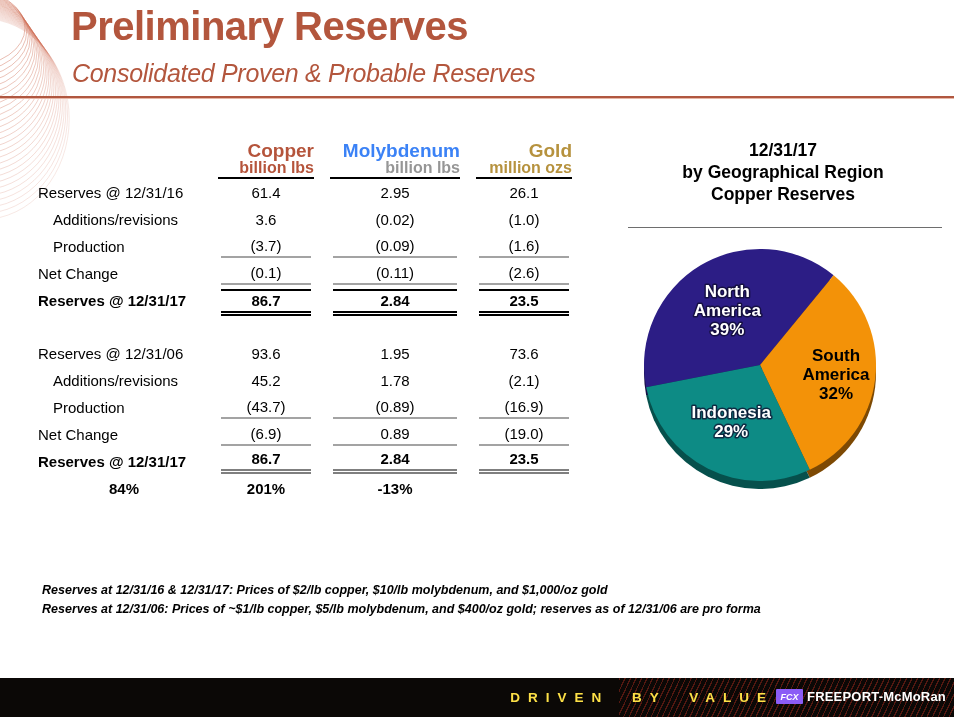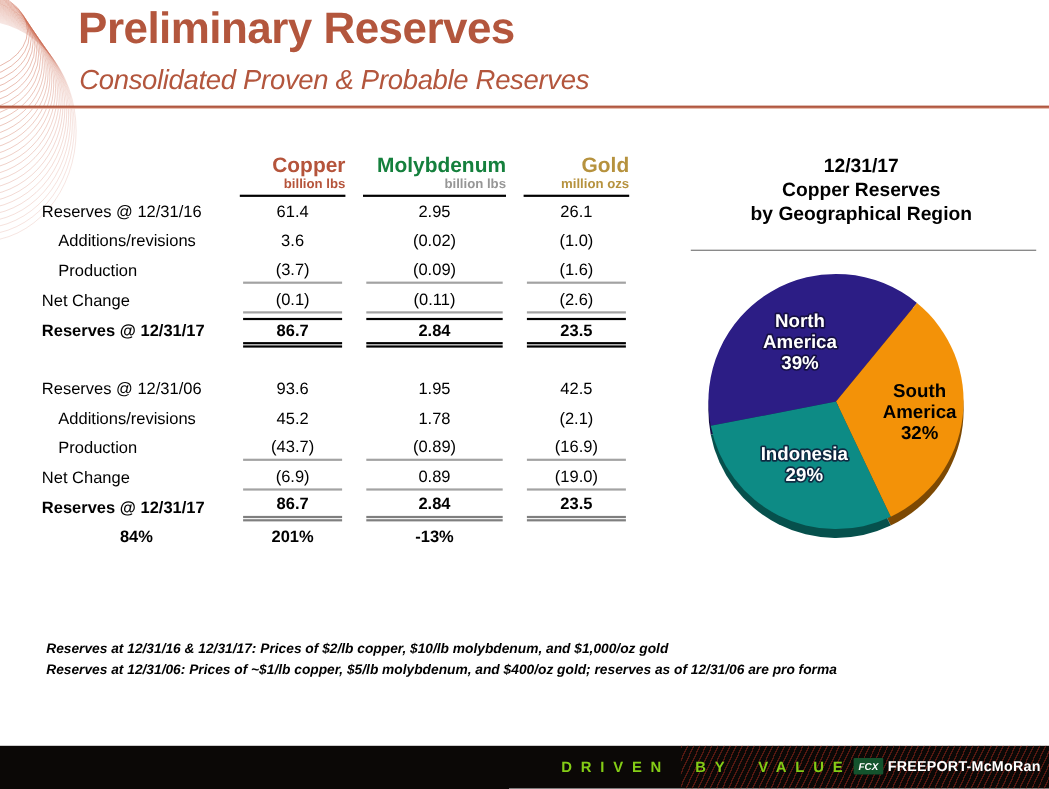--- a/index.html
+++ b/index.html
@@ -10,21 +10,21 @@
   
   .title{position:absolute;left:71px;top:4px;font-size:40px;font-weight:bold;letter-spacing:-0.5px;}
   .subtitle{position:absolute;left:72px;top:59px;font-size:25px;font-weight:normal;font-style:italic;letter-spacing:-0.3px;}
   .header-rule{position:absolute;left:0;top:96px;width:954px;height:2px;background:#b05740;box-shadow:0 1px 0 #e7b6a6;}
   .ornament{position:absolute;left:0;top:0;}
 
   
   .rtable{position:absolute;left:38px;top:140px;display:grid;grid-template-columns:172px 112px 146px 112px;grid-auto-rows:auto;}
   .colhead{align-self:end;margin:0 8px 0 8px;padding-bottom:3px;border-bottom:2px solid #000;text-align:right;}
   .colhead .metal{font-size:19px;font-weight:bold;line-height:21px;}
-  .colhead .unit{font-size:12px;font-weight:bold;line-height:13px;}
+  .colhead .unit{font-size:16px;font-weight:bold;line-height:13px;}
   .lcell{height:27px;display:flex;align-items:center;font-size:15px;color:#000;white-space:nowrap;}
   .lcell.indent{padding-left:15px;}
   .vcell{height:27px;display:flex;align-items:center;justify-content:center;}
   .vinner{width:calc(100% - 22px);text-align:center;font-size:15px;color:#000;line-height:20px;}
   .bold .lcell,.bold .vinner{font-weight:bold;}
   .r-single .vinner{border-bottom:2px solid #a3a3a3;}
   .r-total .vinner{border-top:2px solid #000;margin-top:3px;border-bottom:5px double #000;}
   .r-total-gray .vinner{border-bottom:5px double #7f7f7f;}
   .spacer-row{height:26px;grid-column:1 / -1;}
 
@@ -38,24 +38,24 @@
 
   
   .footnotes{position:absolute;left:42px;top:581px;font-size:12.5px;font-weight:bold;font-style:italic;line-height:19px;color:#000;}
   .footnotes div{white-space:nowrap;}
 
   
   .footer{position:absolute;left:0;bottom:0;width:954px;height:39px;background:#0b0806;}
   .hatch{position:absolute;right:0;top:0;height:100%;width:335px;
     background:repeating-linear-gradient(115deg, rgba(155,40,28,0.5) 0px, rgba(155,40,28,0.5) 1.2px, transparent 1.2px, transparent 5px);}
   .pagenum{position:absolute;left:13px;top:12px;color:#fff;font-weight:bold;font-size:14px;margin-top:40px;}
-  .tagline{position:absolute;right:180px;top:12px;color:#84cc16;font-weight:bold;font-size:13.5px;
+  .tagline{position:absolute;right:180px;top:12px;color:#fde047;font-weight:bold;font-size:13.5px;
     letter-spacing:8px;word-spacing:11px;white-space:nowrap;}
   .logo{position:absolute;right:8px;top:11px;display:flex;align-items:center;gap:4px;}
-  .fcxbox{width:27px;height:15px;background:#14532d;color:#fff;font-size:9px;font-weight:bold;font-style:italic;
+  .fcxbox{width:27px;height:15px;background:#8b5cf6;color:#fff;font-size:9px;font-weight:bold;font-style:italic;
     display:flex;align-items:center;justify-content:center;border-radius:1px;}
   .logoname{color:#fff;font-weight:bold;font-size:13px;letter-spacing:0.2px;white-space:nowrap;}
 </style>
 </head>
 <body>
 
 <svg class="ornament" id="ornament" width="92" height="242" viewBox="0 0 92 242">
     <ellipse cx="-30.0" cy="28.0" rx="55.0" ry="38.0" fill="none" stroke="#cf6f56" stroke-width="0.7" opacity="0.650"></ellipse>
     <ellipse cx="-29.5" cy="31.5" rx="56.2" ry="40.4" fill="none" stroke="#cf6f56" stroke-width="0.7" opacity="0.634"></ellipse>
     <ellipse cx="-29.0" cy="35.0" rx="57.4" ry="42.8" fill="none" stroke="#cf6f56" stroke-width="0.7" opacity="0.618"></ellipse>
@@ -89,21 +89,21 @@
 <div class="subtitle" style="color: rgb(179, 86, 61);">Consolidated Proven &amp; Probable Reserves</div>
 <div class="header-rule"></div>
 
 <div class="rtable" id="rtable">
     <div></div>
     <div class="colhead">
       <div class="metal" style="color: rgb(181, 84, 59);">Copper</div>
       <div class="unit" style="color: rgb(181, 84, 59);">billion lbs</div>
     </div>
     <div class="colhead">
-      <div class="metal" style="color: #15803d;">Molybdenum</div>
+      <div class="metal" style="color: #3b82f6;">Molybdenum</div>
       <div class="unit" style="color: rgb(150, 150, 150);">billion lbs</div>
     </div>
     <div class="colhead">
       <div class="metal" style="color: rgb(182, 146, 62);">Gold</div>
       <div class="unit" style="color: rgb(182, 146, 62);">million ozs</div>
     </div>
     <div class="lcell">Reserves @ 12/31/16</div>
     <div class="vcell r-none">
       <div class="vinner">61.4</div>
     </div>
@@ -155,21 +155,21 @@
     </div>
     <div class="spacer-row"></div>
     <div class="lcell">Reserves @ 12/31/06</div>
     <div class="vcell r-none">
       <div class="vinner">93.6</div>
     </div>
     <div class="vcell r-none">
       <div class="vinner">1.95</div>
     </div>
     <div class="vcell r-none">
-      <div class="vinner">42.5</div>
+      <div class="vinner">73.6</div>
     </div>
     <div class="lcell indent">Additions/revisions</div>
     <div class="vcell r-none">
       <div class="vinner">45.2</div>
     </div>
     <div class="vcell r-none">
       <div class="vinner">1.78</div>
     </div>
     <div class="vcell r-none">
       <div class="vinner">(2.1)</div>
@@ -210,22 +210,22 @@
     <div class="vcell bold r-none">
       <div class="vinner">201%</div>
     </div>
     <div class="vcell bold r-none">
       <div class="vinner">-13%</div>
     </div>
   </div>
 
 <div class="pietitle">
   <div>12/31/17</div>
+  <div>by Geographical Region</div>
   <div>Copper Reserves</div>
-  <div>by Geographical Region</div>
 </div>
 <div class="pierule"></div>
 <svg class="pie" id="pie" width="334" height="262" viewBox="0 0 334 262">
     <path d="M 144 125 L 30.13 147.13 A 116 116 0 0 1 217.63 35.36 Z" fill="#181046" transform="translate(0,8)"></path>
     <path d="M 144 125 L 217.63 35.36 A 116 116 0 0 1 193.76 229.79 Z" fill="#7d4903" transform="translate(0,8)"></path>
     <path d="M 144 125 L 193.76 229.79 A 116 116 0 0 1 30.13 147.13 Z" fill="#06504c" transform="translate(0,8)"></path>
     <path d="M 144 125 L 30.13 147.13 A 116 116 0 0 1 217.63 35.36 Z" fill="#2c1d85"></path>
     <path d="M 144 125 L 217.63 35.36 A 116 116 0 0 1 193.76 229.79 Z" fill="#f39208"></path>
     <path d="M 144 125 L 193.76 229.79 A 116 116 0 0 1 30.13 147.13 Z" fill="#0d8b85"></path>
     <text x="111.3" text-anchor="middle" fill="#ffffff" class="outlined"><tspan x="111.3" y="57.2">North</tspan><tspan x="111.3" y="76.2">America</tspan><tspan x="111.3" y="95.2">39%</tspan></text>

